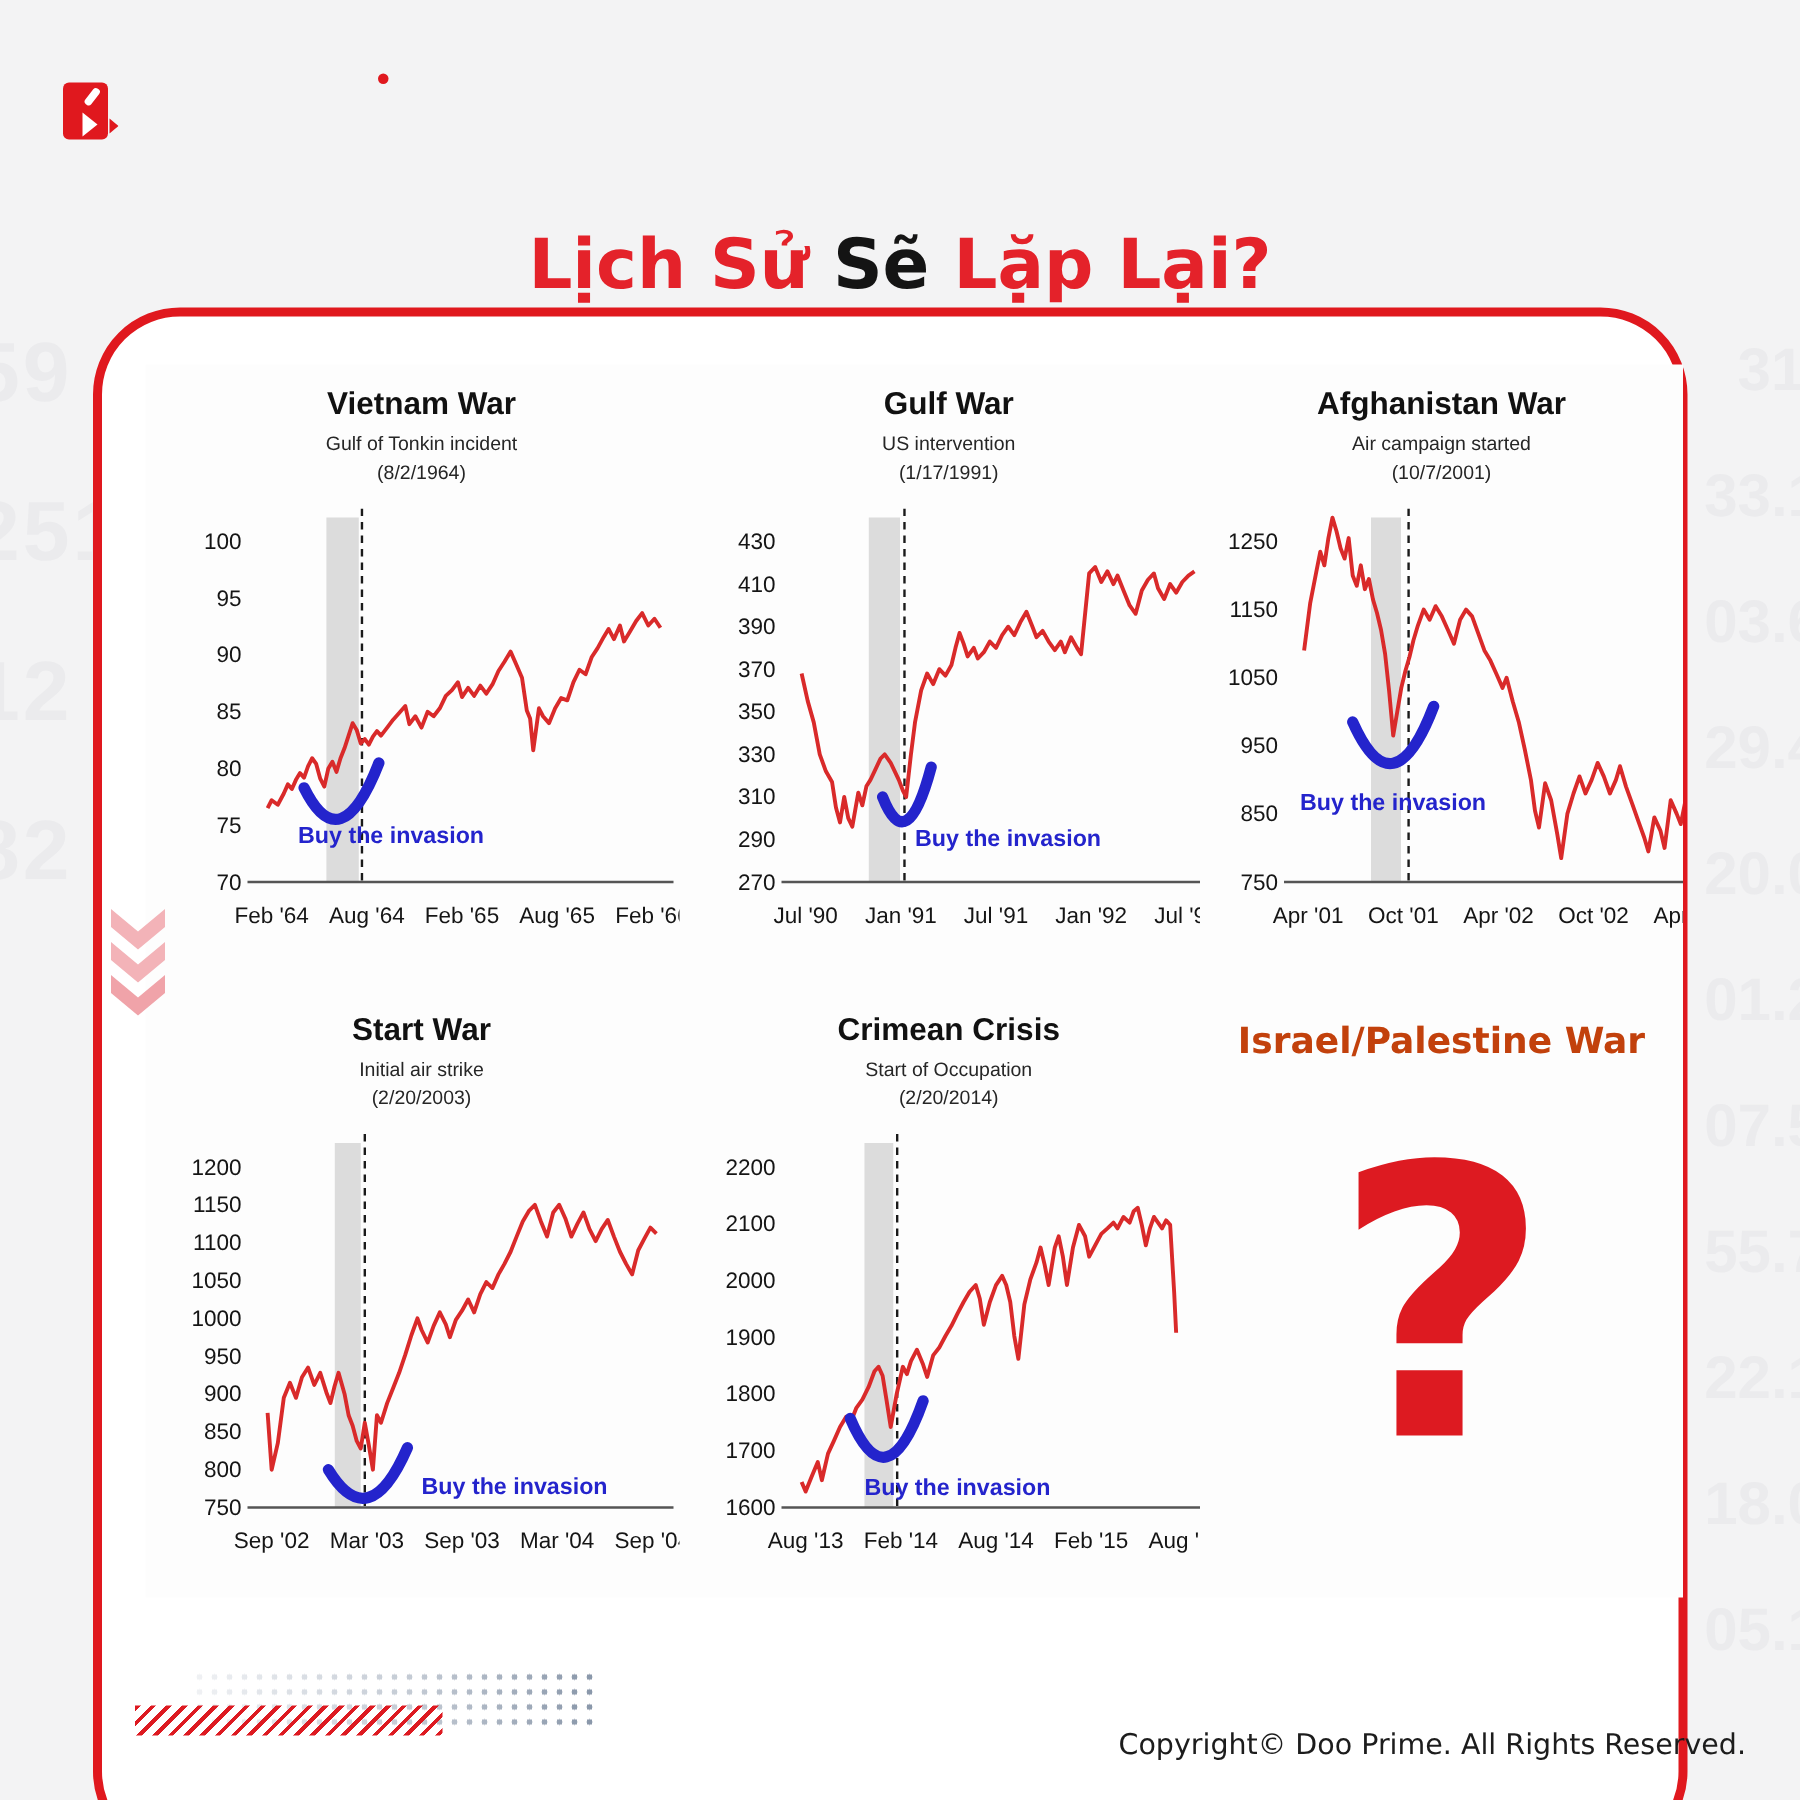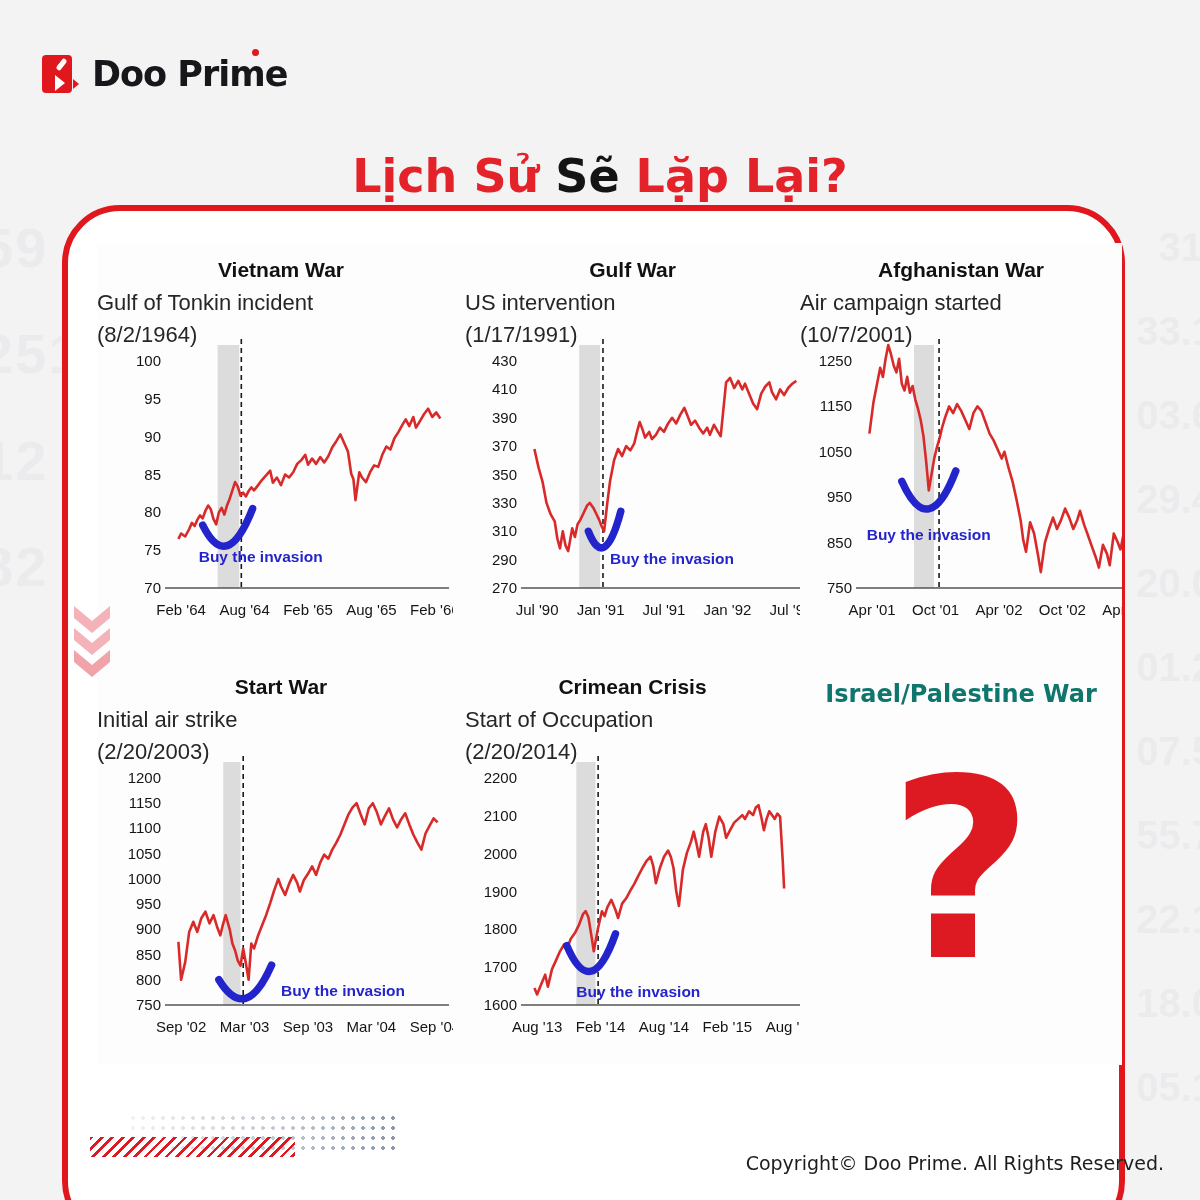--- a/index.html
+++ b/index.html
@@ -21,24 +21,24 @@
   .main-title{position:absolute;left:0;top:118px;width:100%;text-align:center;z-index:3;
               font-family:"DejaVu Sans",sans-serif;font-weight:bold;font-size:46px;letter-spacing:0px;}
   .t-red{color:#e4222a;} .t-black{color:#141414;}
   
   .card{position:absolute;left:62px;top:205px;width:1063px;height:1034px;background:#ffffff;
         border:6px solid #e0181e;border-radius:58px;z-index:2;box-sizing:border-box;}
   .card-inner{position:absolute;left:29px;top:32px;width:1025px;height:822px;background:#fdfdfd;
               display:grid;grid-template-columns:368px 335px 322px;grid-template-rows:417px 405px;}
   .cell{overflow:hidden;padding-top:12px;box-sizing:border-box;}
   .c-title{text-align:center;font-size:21px;font-weight:bold;color:#111;height:32px;line-height:30px;}
-  .c-event{font-size:22px;color:#262626;line-height:1.45;height:52px;}
+  .c-event{text-align:center;font-size:13px;color:#262626;line-height:1.45;height:52px;}
   svg.plot{display:block;margin:0 auto;font-family:"Liberation Sans",sans-serif;}
   .israel-title{text-align:center;font-family:"DejaVu Sans",sans-serif;font-weight:bold;
-                font-size:24px;color:#0f766e;margin-top:8px;}
+                font-size:24px;color:#c2410c;margin-top:8px;}
   .qmark{text-align:center;font-family:"DejaVu Sans",sans-serif;font-weight:bold;font-size:250px;
          color:#dd1a21;line-height:290px;margin-top:18px;}
   
   .chevrons-left{position:absolute;left:70px;top:606px;z-index:4;}
   .chevrons-right{position:absolute;left:1102px;top:752px;z-index:1;}
   .hatch{position:absolute;left:90px;top:1137px;width:205px;height:20px;z-index:3;
          background:repeating-linear-gradient(135deg,#dd1a21 0 2.6px,rgba(255,255,255,0) 2.6px 7.4px);}
   .dots{position:absolute;left:128px;top:1113px;width:272px;height:40px;z-index:2;
         background-image:radial-gradient(circle,#8795a8 1.9px,rgba(0,0,0,0) 2.1px);
         background-size:10px 10px;
@@ -70,21 +70,20 @@
     <span>05.1</span>
   </div>
 
 <div class="header">
   <svg class="logo-icon" viewBox="0 0 37 40">
     <rect x="0" y="1" width="30" height="38" rx="4" fill="#e0181e"></rect>
     <rect x="17" y="4" width="5" height="13" rx="2.2" fill="#ffffff" transform="rotate(38 19.5 10.5)"></rect>
     <path d="M13 21 L23 29 L13 37 Z" fill="#ffffff"></path>
     <path d="M31 25 L37 30 L31 35 Z" fill="#e0181e"></path>
   </svg>
-  <span class="logo-text">Doo Prime</span>
   <span class="logo-idot"></span>
 </div>
 
 <h1 class="main-title"><span class="t-red">Lịch Sử </span><span class="t-black">Sẽ</span><span class="t-red"> Lặp Lại?</span></h1>
 
 <div class="card">
   <div class="card-inner">
 
     <div class="cell">
       <div class="c-title">Vietnam War</div>

